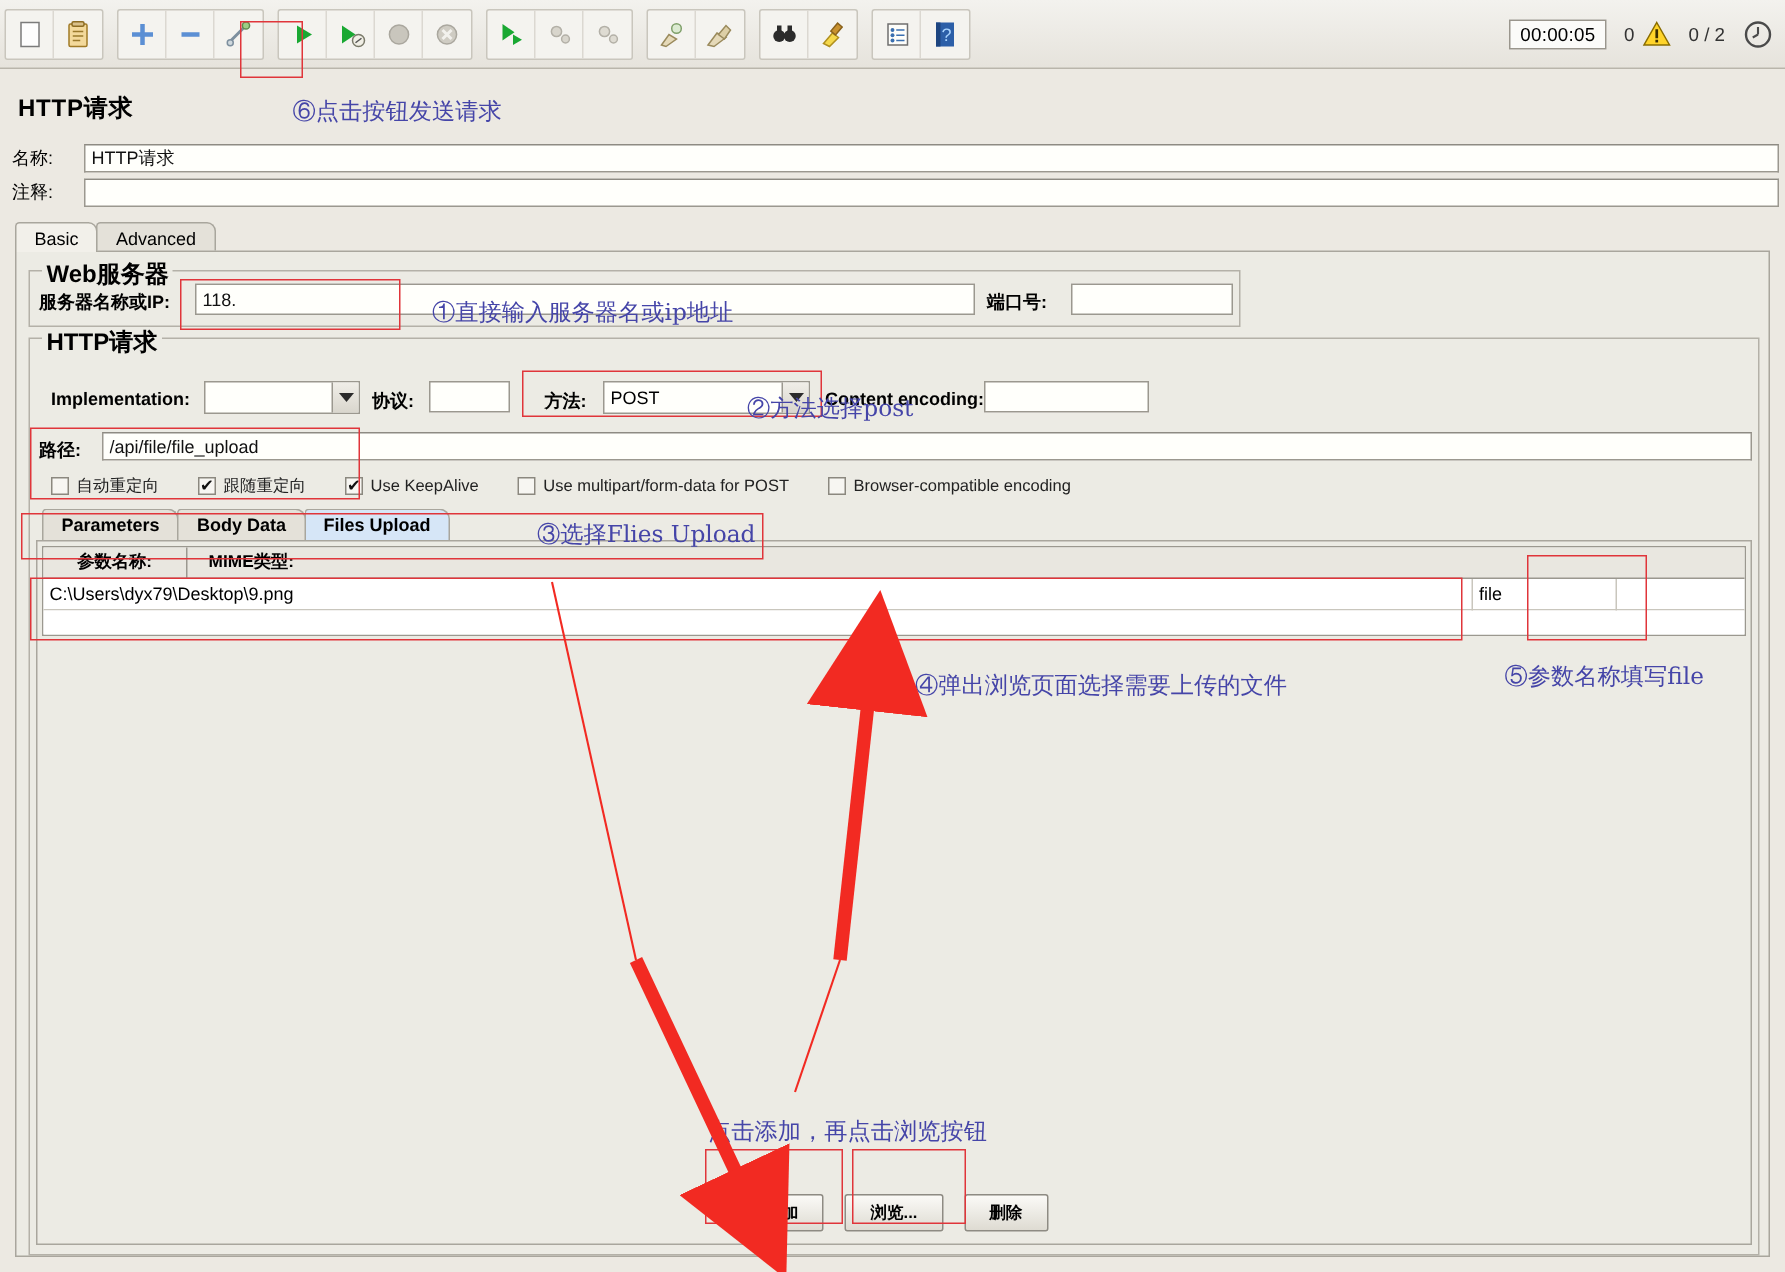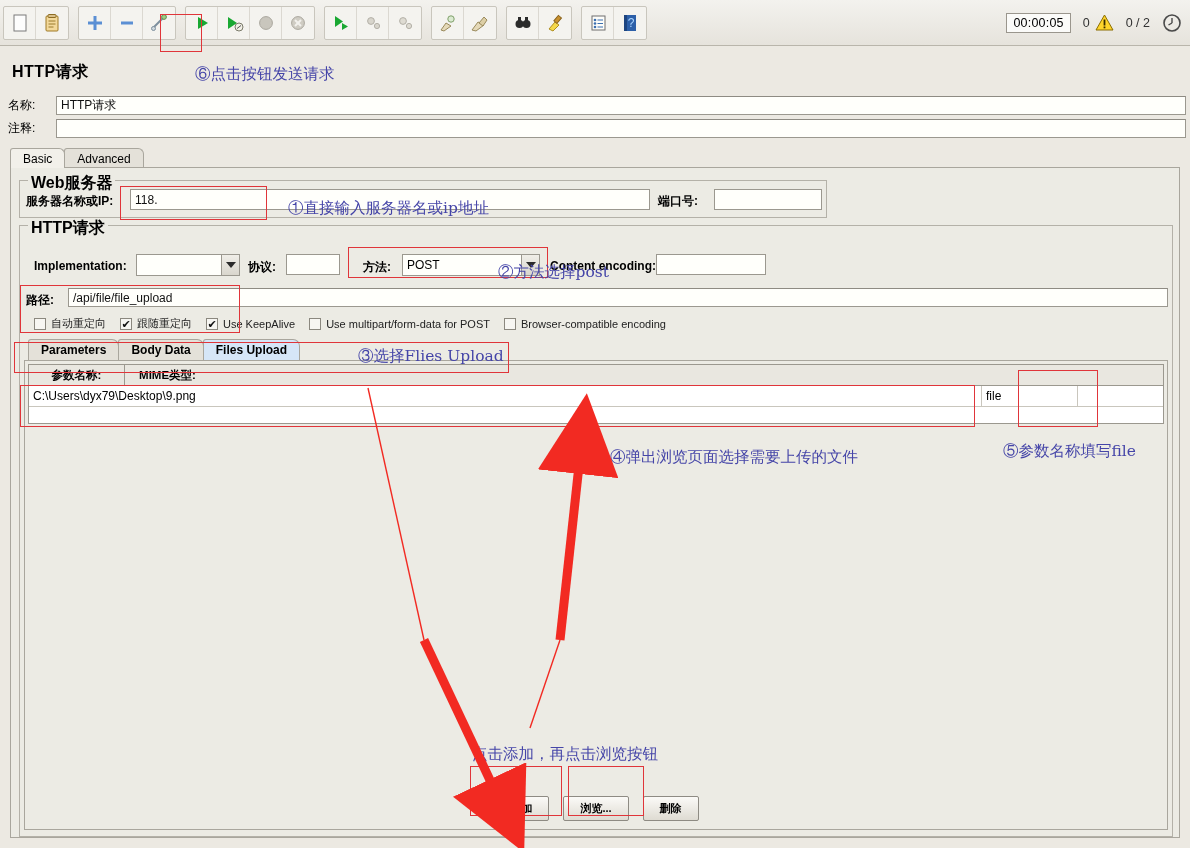--- a/index.html
+++ b/index.html
@@ -88,21 +88,21 @@
     display: flex; align-items: center; font-size: 12px; padding-left: 4px; position: relative;
   }
   .combo .val { flex: 1; }
   .combo .arrowbox {
     width: 18px; height: 20px; background: linear-gradient(#f0eee8,#d9d6cd);
     border-left: 1px solid #9b988f; display: flex; align-items: center; justify-content: center;
   }
   .arrow-dn { width: 0; height: 0; border-left: 5px solid transparent; border-right: 5px solid transparent; border-top: 6px solid #2b2b2b; }
 
   
-  .cbrow { position: absolute; display: flex; align-items: center; gap: 0px; font-size: 11px; justify-content: space-between; }
+  .cbrow { position: absolute; display: flex; align-items: center; gap: 12px; font-size: 11px; justify-content: space-between; }
   .cb-item { display: flex; align-items: center; margin-right: 14px; }
   .cbox {
     width: 12px; height: 12px; background: #f7f6f2; border: 1px solid #8b887f;
     margin-right: 5px; display: flex; align-items: center; justify-content: center;
     font-size: 11px; line-height: 10px; color: #111;
   }
   .cb-lbl { font-size: 11px; color: #222; }
 
   
   .itab {

